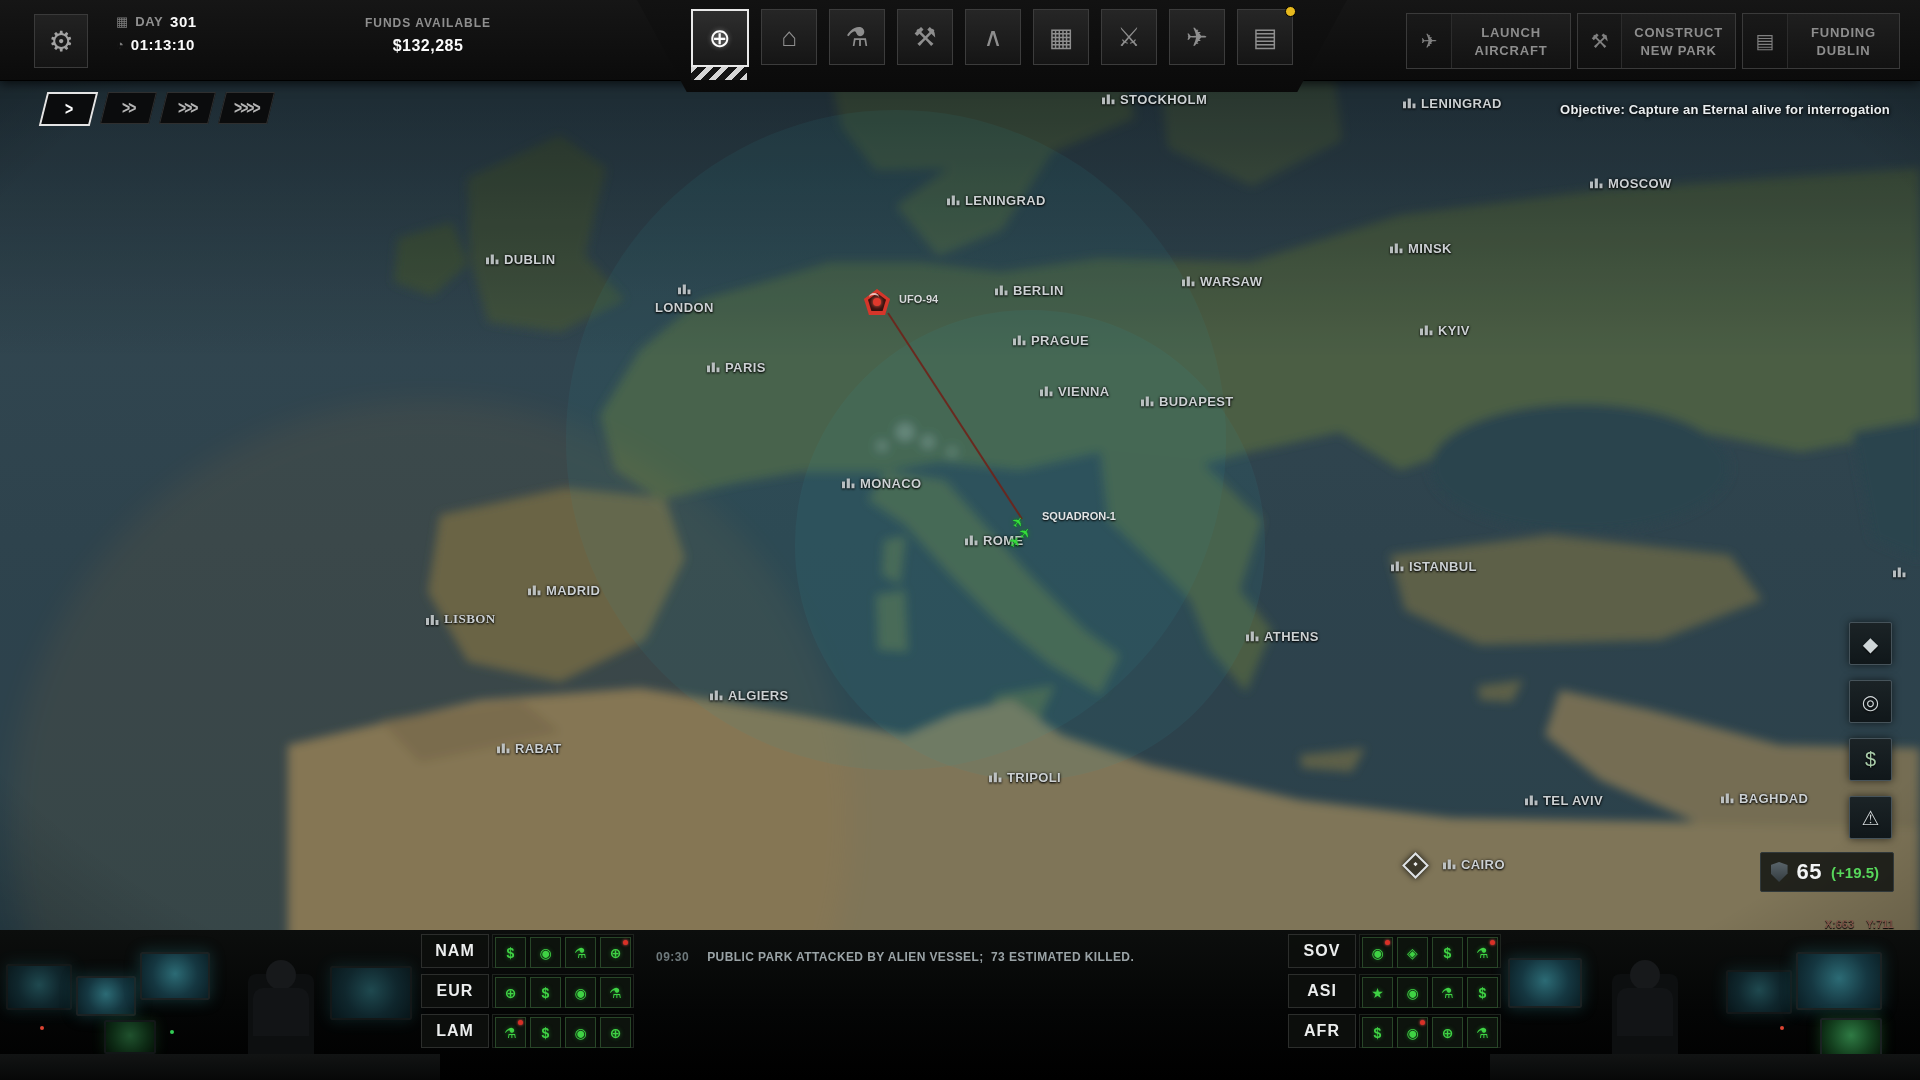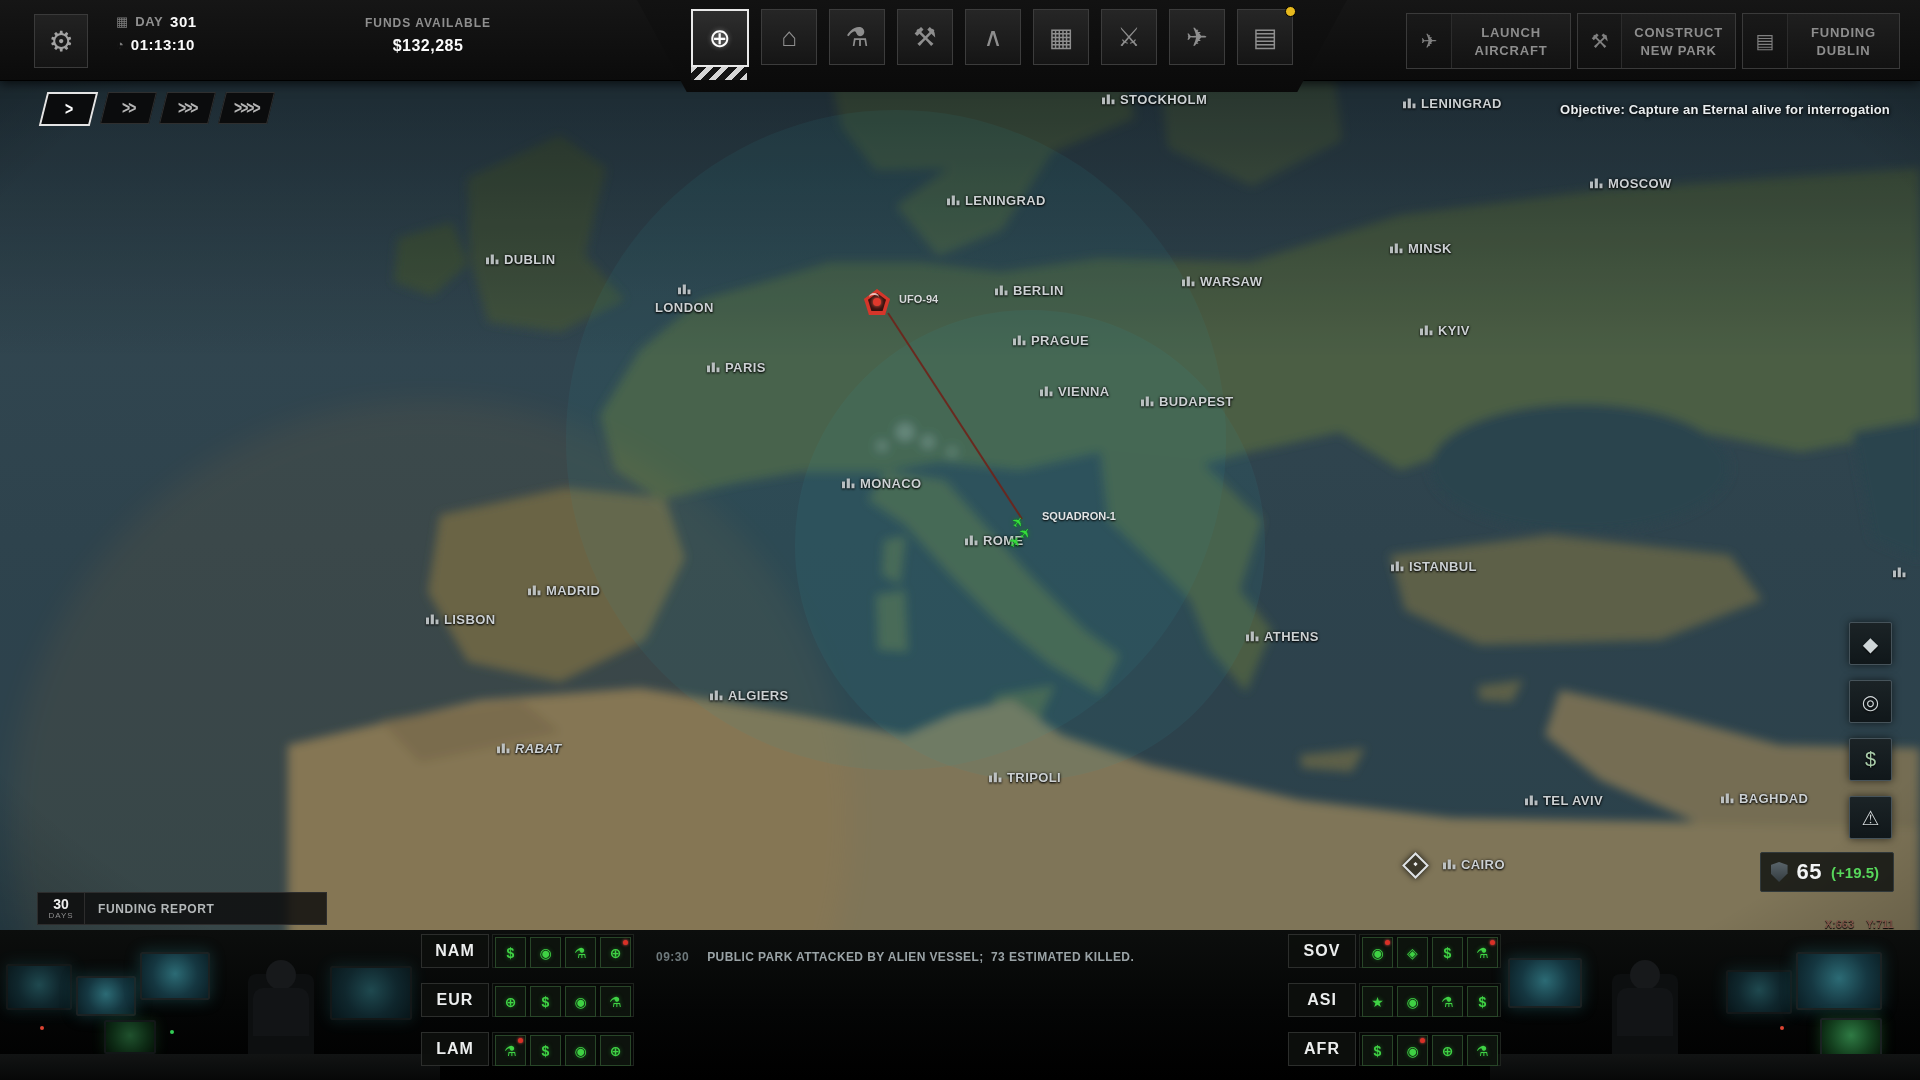--- a/index.html
+++ b/index.html
@@ -67,21 +67,21 @@
     box-shadow:0 0 16px rgba(45,150,160,.30);}
   .scr.green{background:radial-gradient(circle at 50% 45%,#2f7a44 0%,#14411f 60%,#081d0c 100%);box-shadow:0 0 14px rgba(60,190,80,.25);}
   .scr.dim{opacity:.66;}
   .desk{position:absolute;left:0;right:0;bottom:0;height:26px;background:linear-gradient(#121414,#070808);}
   .chair{position:absolute;width:66px;height:104px;background:#0d0f10;border-radius:8px 8px 0 0;}
   .head{position:absolute;width:30px;height:30px;border-radius:50%;background:#17191b;}
   .torso{position:absolute;width:56px;height:48px;border-radius:10px 10px 0 0;background:#121416;}
   .led{position:absolute;width:4px;height:4px;border-radius:50%;}
 
   
-  .region-panel{position:absolute;z-index:6;top:934px;display:flex;flex-direction:column;gap:15px;justify-content:center;}
+  .region-panel{position:absolute;z-index:6;top:934px;display:flex;flex-direction:column;gap:6px;justify-content:center;}
   .region-panel.left{left:421px;}
   .region-panel.right{left:1288px;}
   .region-row{display:flex;align-items:stretch;gap:3px;height:34px;}
   .region-label{width:66px;background:rgba(13,15,13,.92);border:1px solid #2c2e2c;display:flex;align-items:center;justify-content:center;
     font-size:16px;font-weight:bold;color:#eceeee;letter-spacing:1px;cursor:pointer;}
   .region-icons{display:flex;gap:4px;padding:2px;background:rgba(8,10,8,.66);border:1px solid #1e231e;}
   .region-icon{position:relative;width:29px;height:29px;background:#0d130d;border:1px solid #284628;display:flex;align-items:center;justify-content:center;cursor:pointer;}
   .region-icon span.g{font-size:14px;font-weight:bold;color:#3fd244;text-shadow:0 0 4px rgba(50,200,60,.5);}
   .ri-alert{position:absolute;top:2px;right:2px;width:5px;height:5px;border-radius:50%;background:#d93026;box-shadow:0 0 3px #f55;}
 
@@ -333,21 +333,21 @@
           <span class="cl">MONACO</span>
         </div>
         <div class="city" style="left: 528px; top: 590px;">
           <svg class="ci" width="13" height="11" viewBox="0 0 13 11">
             <rect x="0" y="4" width="3" height="7"></rect>
             <rect x="4.7" y="1" width="3.2" height="10"></rect>
             <rect x="9.5" y="6" width="3" height="5"></rect>
           </svg>
           <span class="cl">MADRID</span>
         </div>
-        <div class="city" style="left: 426px; top: 619px;">
+        <div class="city" style="left: 426px; top: 619px; font-family: Liberation Serif, serif;">
           <svg class="ci" width="13" height="11" viewBox="0 0 13 11">
             <rect x="0" y="4" width="3" height="7"></rect>
             <rect x="4.7" y="1" width="3.2" height="10"></rect>
             <rect x="9.5" y="6" width="3" height="5"></rect>
           </svg>
           <span class="cl">LISBON</span>
         </div>
         <div class="city" style="left: 965px; top: 540px;">
           <svg class="ci" width="13" height="11" viewBox="0 0 13 11">
             <rect x="0" y="4" width="3" height="7"></rect>
@@ -373,21 +373,21 @@
           <span class="cl">ATHENS</span>
         </div>
         <div class="city" style="left: 710px; top: 695px;">
           <svg class="ci" width="13" height="11" viewBox="0 0 13 11">
             <rect x="0" y="4" width="3" height="7"></rect>
             <rect x="4.7" y="1" width="3.2" height="10"></rect>
             <rect x="9.5" y="6" width="3" height="5"></rect>
           </svg>
           <span class="cl">ALGIERS</span>
         </div>
-        <div class="city" style="left: 497px; top: 748px; font-style: italic;">
+        <div class="city" style="left: 497px; top: 748px;">
           <svg class="ci" width="13" height="11" viewBox="0 0 13 11">
             <rect x="0" y="4" width="3" height="7"></rect>
             <rect x="4.7" y="1" width="3.2" height="10"></rect>
             <rect x="9.5" y="6" width="3" height="5"></rect>
           </svg>
           <span class="cl">RABAT</span>
         </div>
         <div class="city" style="left: 989px; top: 777px;">
           <svg class="ci" width="13" height="11" viewBox="0 0 13 11">
             <rect x="0" y="4" width="3" height="7"></rect>
@@ -468,27 +468,20 @@
       <span class="shield"></span>
       <span class="score-val">65</span>
       <span class="score-delta">(+19.5)</span>
     </div>
 
     <div class="coords">
       <span>X:663</span>
       <span>Y:711</span>
     </div>
 
-    <div class="funding-bar">
-      <div class="fb-days">
-        <span class="fb-num">30</span>
-        <span class="fb-lab">DAYS</span>
-      </div>
-      <div class="fb-text">FUNDING REPORT</div>
-    </div>
   </div>
 
   <div class="console-strip">
     <div class="op-scene op-left">
       <div class="scr dim" style="left:6px;top:34px;width:62px;height:42px;"></div>
       <div class="scr" style="left:76px;top:46px;width:56px;height:36px;"></div>
       <div class="scr" style="left:140px;top:22px;width:66px;height:44px;"></div>
       <div class="scr green dim" style="left:104px;top:90px;width:48px;height:30px;"></div>
       <div class="scr dim" style="left:330px;top:36px;width:78px;height:50px;"></div>
       <div class="chair" style="left:248px;top:44px;"></div>

